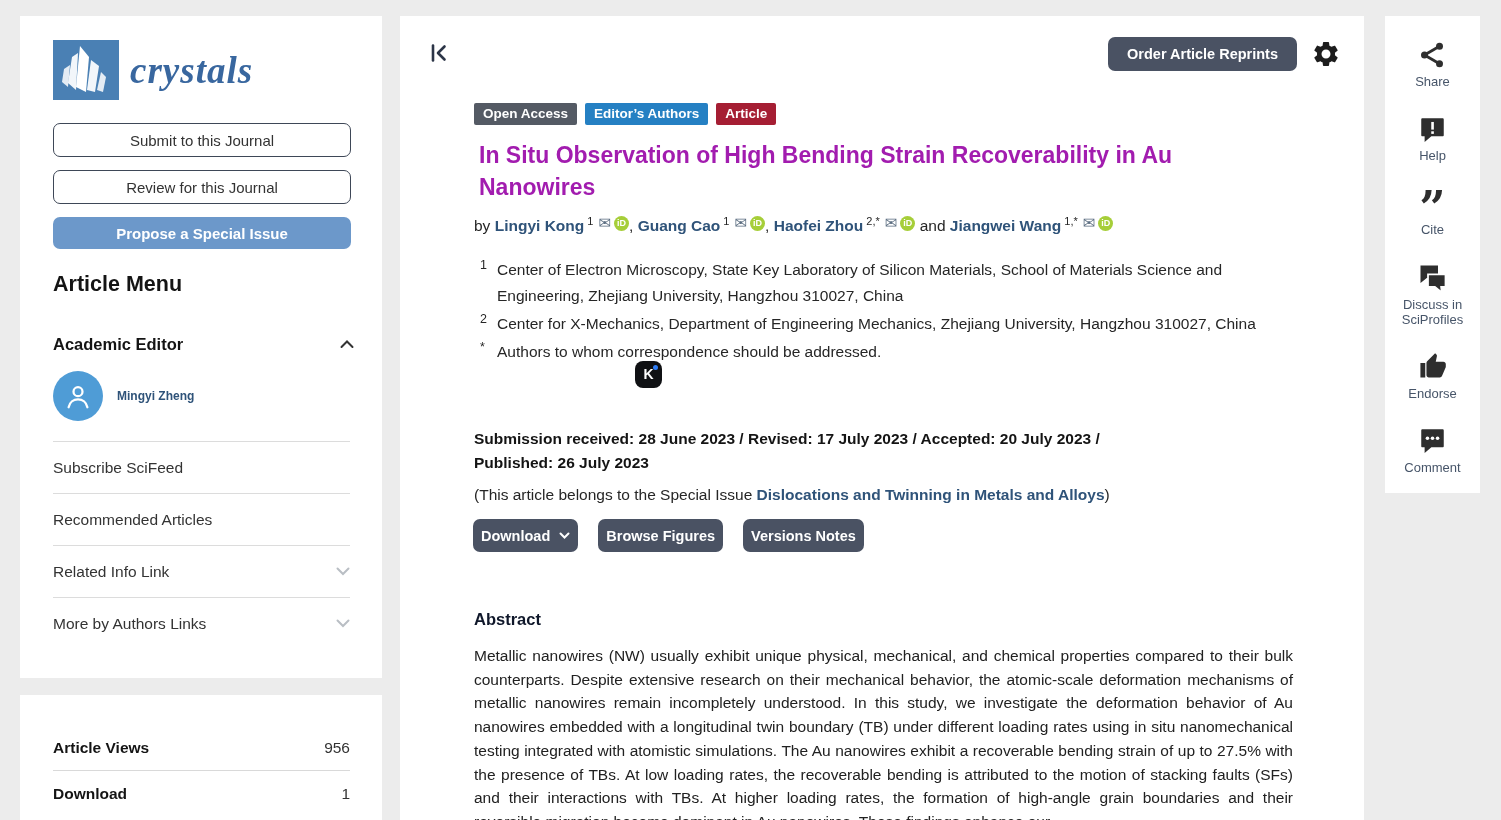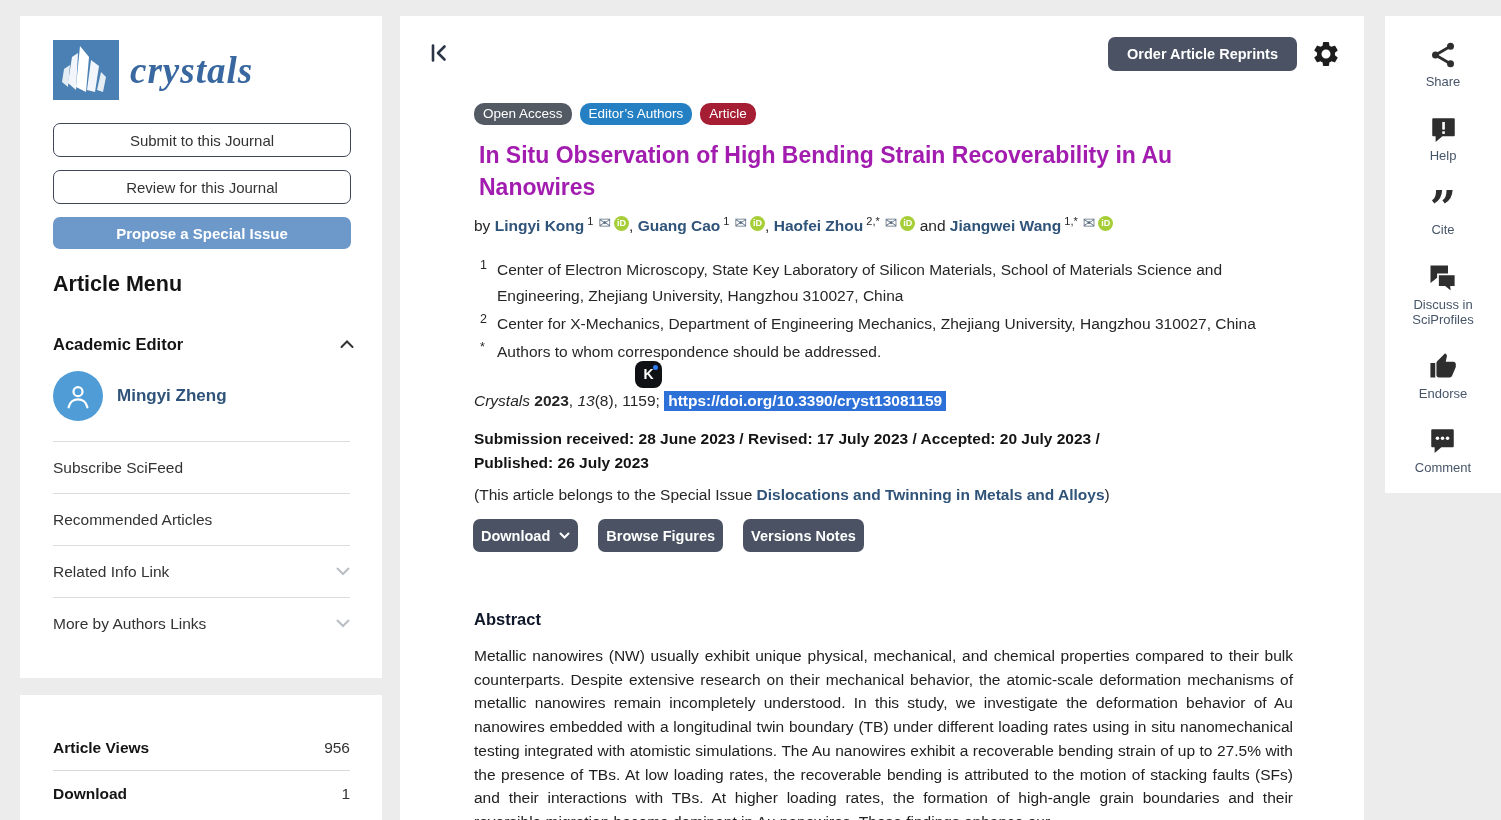--- a/index.html
+++ b/index.html
@@ -11,39 +11,39 @@
   .left-card { left:20px; top:16px; width:362px; height:662px; }
   .logo-row { position:absolute; left:33px; top:24px; display:flex; align-items:center; gap:11px; cursor:pointer; }
   .logo-text { font-family:"Liberation Serif", serif; font-style:italic; font-weight:600; font-size:37px; color:#39679f; letter-spacing:1px; }
   .outline-btn { position:absolute; left:33px; width:298px; height:34px; background:#fff; border:1px solid #3e4757; border-radius:7px; font-family:"Liberation Sans",sans-serif; font-size:15px; color:#333; cursor:pointer; }
   .solid-btn { position:absolute; left:33px; width:298px; height:32px; background:#6c98ca; border:none; border-radius:7px; font-family:"Liberation Sans",sans-serif; font-size:15px; font-weight:bold; color:#fff; cursor:pointer; }
   .article-menu { position:absolute; left:33px; top:256px; font-size:21.5px; font-weight:bold; color:#141414; }
   .acc-head { position:absolute; left:33px; right:28px; top:319px; display:flex; justify-content:space-between; align-items:center; cursor:pointer; }
   .acc-head span.lbl { font-size:16.5px; font-weight:bold; color:#141414; }
   .editor-row { position:absolute; left:33px; top:355px; display:flex; align-items:center; gap:14px; }
   .avatar { width:50px; height:50px; border-radius:50%; background:#4f9cd6; display:flex; align-items:center; justify-content:center; }
-  .editor-name { font-size:17px; font-weight:bold; color:#2f5379; cursor:pointer; }
+  .editor-name { font-size:12px; font-weight:bold; color:#2f5379; cursor:pointer; }
   #side-links { position:absolute; left:33px; right:32px; top:425px; }
   .side-row { border-top:1px solid #dcdcdc; height:52px; display:flex; align-items:center; justify-content:space-between; font-size:15.5px; color:#333; cursor:pointer; }
 
   
   .stats-card { left:20px; top:695px; width:362px; height:125px; }
   #stats { position:absolute; left:33px; right:32px; top:30px; }
   .stat-row { display:flex; justify-content:space-between; align-items:center; padding:14px 0 13px 0; }
   .stat-row + .stat-row { border-top:1px solid #d9d9d9; }
   .stat-label { font-size:15.5px; font-weight:bold; color:#141414; }
   .stat-value { font-size:15.5px; color:#333; }
 
   
   .main-card { left:400px; top:16px; width:964px; height:804px; overflow:hidden; }
   .collapse-btn { position:absolute; left:28px; top:26px; width:24px; height:24px; background:none; border:none; cursor:pointer; padding:0; }
   .reprints-btn { position:absolute; right:67px; top:21px; height:34px; padding:0 19px; background:#4a5263; color:#fff; border:none; border-radius:7px; font-family:"Liberation Sans",sans-serif; font-size:14.5px; font-weight:bold; cursor:pointer; }
   .gear-btn { position:absolute; right:23px; top:23px; width:30px; height:30px; background:none; border:none; cursor:pointer; padding:0; }
   #badges { position:absolute; left:74px; top:87px; display:flex; gap:8px; }
-  .badge { color:#fff; font-size:13.5px; font-weight:normal; padding:3px 9px 4px 9px; border-radius:10px; }
+  .badge { color:#fff; font-size:13.5px; font-weight:bold; padding:3px 9px 4px 9px; border-radius:2px; }
   .art-title { position:absolute; left:79px; top:123px; width:780px; font-size:23px; line-height:32px; font-weight:bold; color:#a21caf; }
   .authors { position:absolute; left:74px; top:198px; font-size:15.5px; color:#262626; }
   .author-link { font-weight:bold; color:#2f5379; text-decoration:none; cursor:pointer; }
   .a-sup { font-size:11px; color:#262626; }
   .env { font-size:15px; color:#5d6f82; margin:0 1px 0 5px; vertical-align:3px; cursor:pointer; }
   .orcid { display:inline-block; width:15px; height:15px; border-radius:50%; background:#a6ce39; color:#fff; font-size:9px; font-weight:bold; text-align:center; line-height:15px; vertical-align:5px; margin-left:2px; cursor:pointer; }
   #affs { position:absolute; left:80px; top:241px; width:800px; }
   .aff-row { display:flex; margin-bottom:2px; }
   .aff-marker { width:17px; flex:0 0 17px; font-size:12.5px; color:#262626; padding-top:1px; }
   .aff-text { font-size:15.5px; line-height:26px; color:#262626; width:778px; }
@@ -55,21 +55,21 @@
   .doi-link { background:#2c70d8; color:#fff; font-weight:bold; padding:1px 4px 2px 4px; text-decoration:none; cursor:pointer; }
   .dates { position:absolute; left:74px; top:411px; width:680px; font-size:15.5px; font-weight:bold; line-height:23.5px; color:#141414; }
   .special { position:absolute; left:74px; top:470px; font-size:15.5px; color:#262626; }
   .special a { font-weight:bold; color:#2f5379; text-decoration:none; cursor:pointer; }
   .action-row { position:absolute; left:73px; top:503px; display:flex; gap:20px; }
   .action-btn { height:33px; padding:0 8px; background:#4a5263; color:#fff; border:none; border-radius:7px; font-family:"Liberation Sans",sans-serif; font-size:14.5px; font-weight:bold; cursor:pointer; display:flex; align-items:center; gap:9px; }
   .abstract-h { position:absolute; left:74px; top:594px; font-size:16.5px; font-weight:bold; color:#0f172a; }
   .abstract-p { position:absolute; left:74px; top:628px; width:819px; font-size:15.5px; line-height:23.7px; text-align:justify; color:#212121; }
 
   
-  .right-card { left:1385px; top:16px; width:116px; height:477px; display:flex; flex-direction:column; align-items:center; justify-content:space-between; padding:23px 0 18px 0; }
+  .right-card { left:1385px; top:16px; width:95px; height:477px; display:flex; flex-direction:column; align-items:center; justify-content:space-between; padding:23px 0 18px 0; }
   .r-item { display:flex; flex-direction:column; align-items:center; gap:3px; cursor:pointer; }
   .r-icon { height:32px; display:flex; align-items:center; justify-content:center; }
   .r-label { font-size:13px; color:#475569; text-align:center; line-height:15px; max-width:80px; }
   .cite-glyph { font-family:"DejaVu Serif", serif; font-size:46px; font-weight:bold; color:#2e2e2e; line-height:26px; display:block; margin-top:10px; }
   .chev { display:flex; align-items:center; }
 </style>
 </head>
 <body>
 
 <aside class="card left-card">
@@ -178,21 +178,20 @@
         <span class="aff-text">Center for X-Mechanics, Department of Engineering Mechanics, Zhejiang University, Hangzhou 310027, China</span>
       </div>
       <div class="aff-row">
         <span class="aff-marker">*</span>
         <span class="aff-text">Authors to whom correspondence should be addressed.</span>
       </div>
     </div>
 
   <div class="k-badge"><span>K</span><span class="k-dot"></span></div>
 
-  <div class="citation"><span class="it">Crystals</span><span class="bd"> 2023</span><span>, </span><span class="it">13</span><span>(8), 1159; </span><a class="doi-link">https://doi.org/10.3390/cryst13081159</a></div>
 
   <div class="dates">Submission received: 28 June 2023 / Revised: 17 July 2023 / Accepted: 20 July 2023 / Published: 26 July 2023</div>
 
   <div class="special"><span>(This article belongs to the Special Issue </span><a>Dislocations and Twinning in Metals and Alloys</a><span>)</span></div>
 
   <div class="action-row">
     <button class="action-btn">
         <span>Download</span>
         <svg width="11" height="7" viewBox="0 0 11 7">
           <polyline points="1.5,1.5 5.5,5.5 9.5,1.5" fill="none" stroke="#fff" stroke-width="2" stroke-linecap="round"></polyline>

